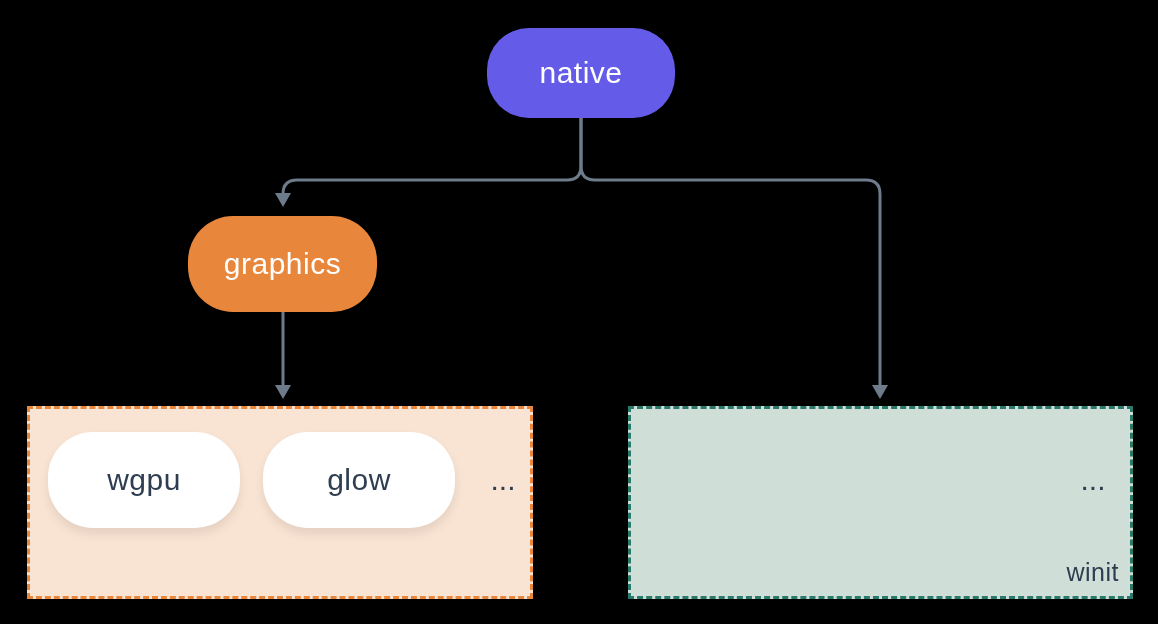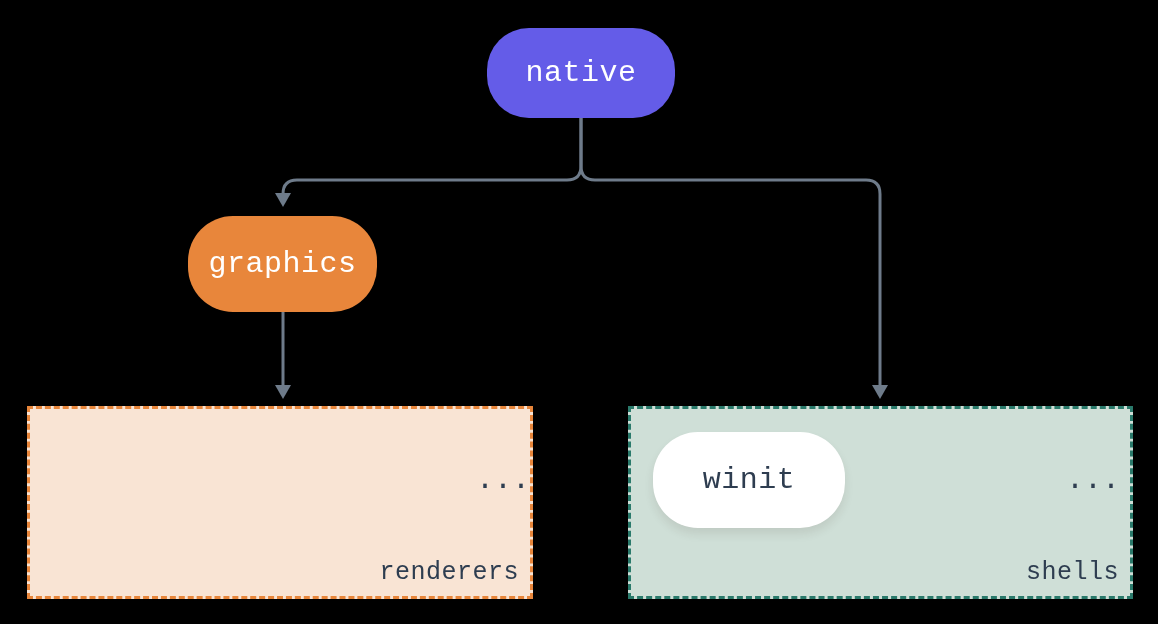--- a/index.html
+++ b/index.html
@@ -6,21 +6,21 @@
     margin: 0;
     padding: 0;
     background: #000000;
   }
   .canvas {
     position: relative;
     width: 1157px;
     height: 624px;
     background: var(--bg, #000);
     overflow: hidden;
-    font-family: Liberation Mono, monospace;
+    font-family: Liberation Sans, sans-serif;
   }
   svg.edges {
     position: absolute;
     left: 0; top: 0;
     width: 1158px; height: 624px;
     display: block;
   }
   svg.edges path {
     fill: none;
     stroke: var(--line);
@@ -128,25 +128,27 @@
 
   <div class="pill pill-native">
     <span>native</span>
   </div>
 
   <div class="pill pill-graphics">
     <span>graphics</span>
   </div>
 
   <div class="group group-renderers">
+    <div class="pill pill-white pill-a">
+      <span>wgpu</span>
+    </div>
+    <div class="pill pill-white pill-b">
+      <span>glow</span>
+    </div>
     <div class="ellipsis">...</div>
-    <div class="group-label">renderers</div>
   </div>
 
   <div class="group group-shells">
-    <div class="pill pill-white pill-a">
-      <span>winit</span>
-    </div>
     <div class="ellipsis">...</div>
-    <div class="group-label">shells</div>
+    <div class="group-label">winit</div>
   </div>
 
 </div>
 
 </body></html>

